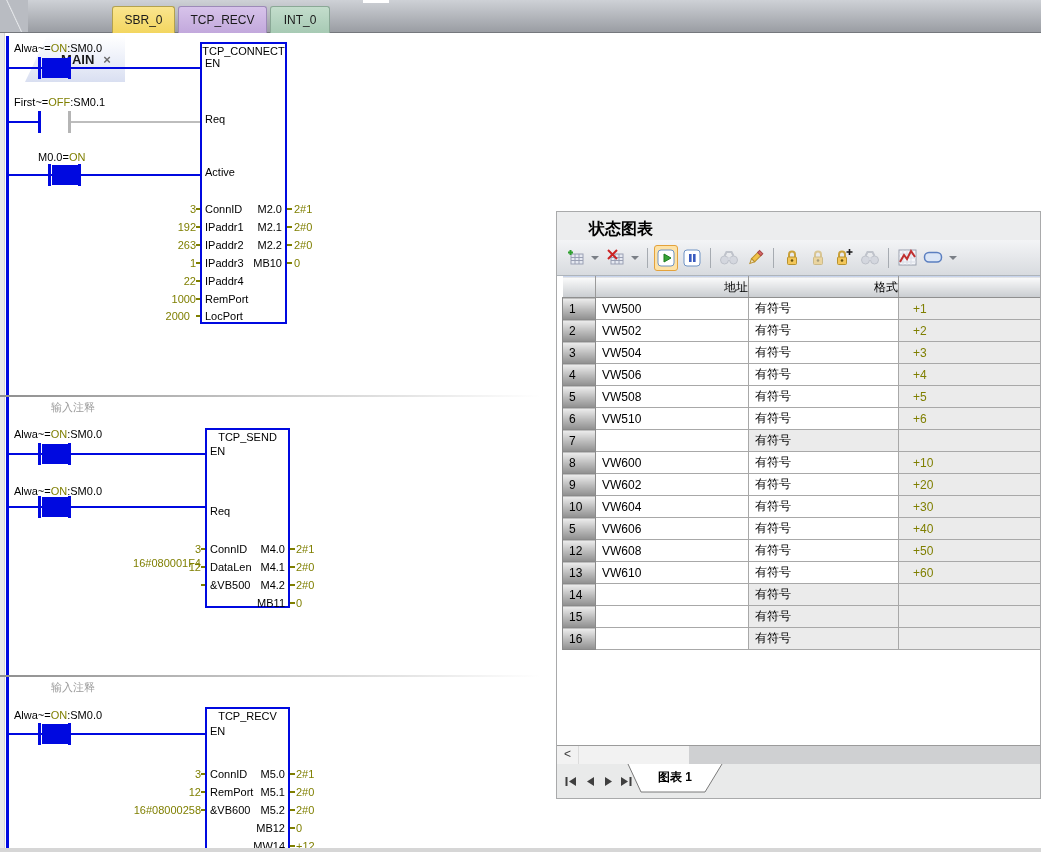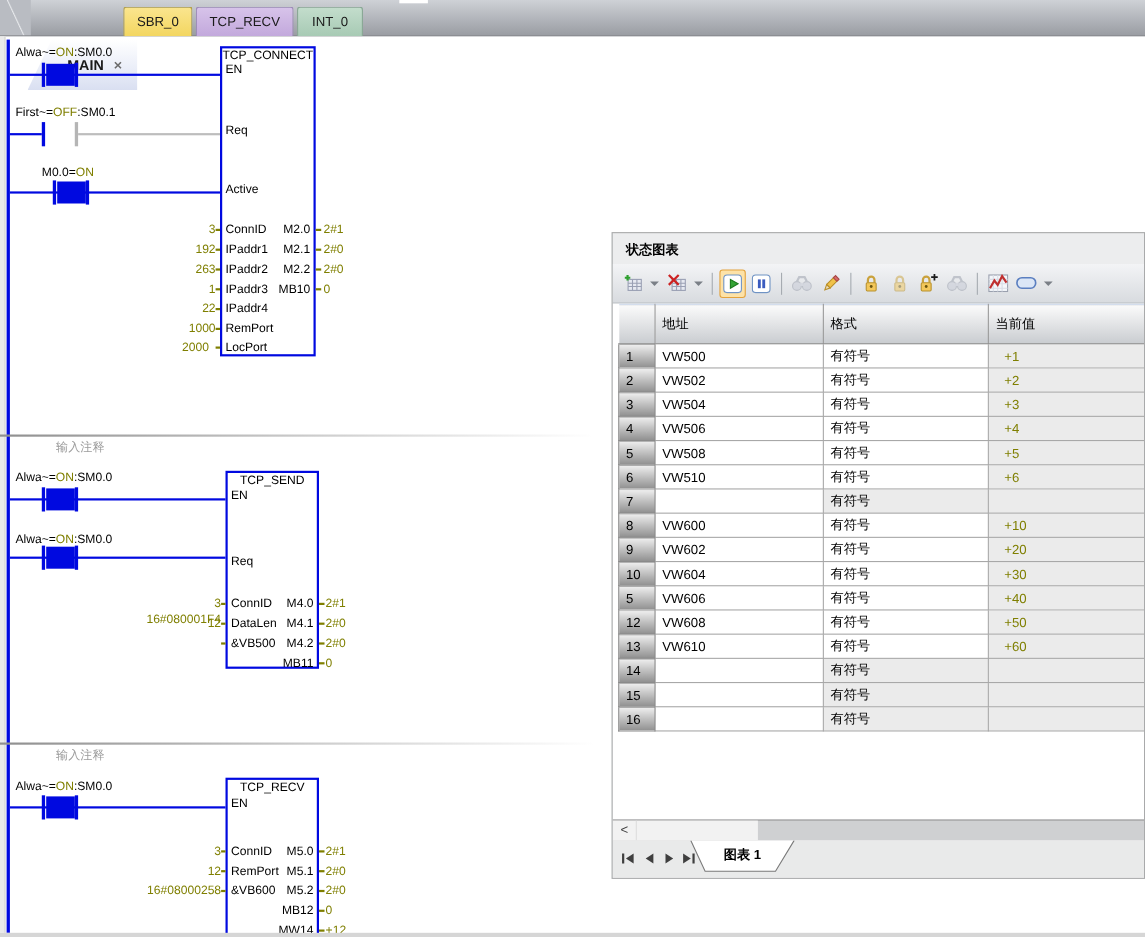--- a/index.html
+++ b/index.html
@@ -47,36 +47,36 @@
   .in-val { position:absolute; width:142px; text-align:right; color:#7f7f00;
     font:11px/12px "Liberation Sans",sans-serif; white-space:nowrap; }
   .out-val { position:absolute; color:#7f7f00; font:11px/12px "Liberation Sans",sans-serif; white-space:nowrap; }
   .tick { position:absolute; width:4px; height:2px; background:#7f7f00; }
   .tick.out { width:5px; }
   .bottom-strip { position:absolute; left:0; top:848px; width:1041px; height:4px; background:#d6d6d6; }
 
   
   .sw { position:absolute; left:556px; top:211px; width:485px; height:588px;
     background:#ecedee; border:1px solid #a9aaab; overflow:hidden; }
-  .sw-title { height:28px; padding:7px 0 0 12px; font-weight:bold; font-size:12px; color:#000; }
+  .sw-title { height:28px; padding:7px 0 0 12px; font-weight:bold; font-size:16px; color:#000;margin-left:20px; }
   .sw-toolbar { height:36px; display:flex; align-items:center; padding-left:5px;
     background:linear-gradient(#f3f4f6,#d8dbdf); border-bottom:1px solid #aeb4ba; }
   .tbtn { display:inline-flex; align-items:center; justify-content:center;
     width:24px; height:26px; margin:0 1px; border-radius:3px; }
   .tbtn.active { background:#fde2a7; border:1px solid #e3a23c; }
   .tbtn.disabled { opacity:.5; }
   .tb-sep { width:1px; height:20px; background:#a6abb1; margin:0 5px; }
   .dd-arrow { width:0; height:0; border-left:4px solid transparent; border-right:4px solid transparent;
     border-top:4px solid #7a7f86; margin:0 3px; }
   .sw-body { position:relative; height:469px; background:#ffffff; overflow:hidden; }
   table.grid { border-collapse:collapse; table-layout:fixed; width:520px; margin-left:5px;
     font:12px "Liberation Sans",sans-serif; }
-  table.grid th { height:36px; background:linear-gradient(#fbfbfb,#c9ccd0);
+  table.grid th { height:21px; background:linear-gradient(#fbfbfb,#c9ccd0);
     border-right:1px solid #9a9a9a; border-bottom:1px solid #8f8f8f; border-top:1px solid #c8d4ec;
-    font-weight:normal; text-align:left; padding-left:6px; color:#000; }
+    font-weight:normal; text-align:right; padding-left:6px; color:#000; }
   table.grid td { height:22px; border-right:1px solid #a8a8a8; border-bottom:1px solid #a8a8a8;
     padding-left:6px; background:#ffffff; color:#000; overflow:hidden; white-space:nowrap; }
   table.grid td.num { background:linear-gradient(#eeeeee,#b9b9b9 55%,#8f8f8f);
     border:1px solid #8a8a8a; border-top-color:#d8d8d8; padding-left:6px; }
   table.grid td.cur { background:#ebebeb; color:#7f7f00; padding-left:14px; }
   table.grid tr.empty td.fmt { background:#ebebeb; }
   .sw-hscroll { position:relative; height:19px; background:#cfd0d2; border-top:1px solid #9b9b9b; }
   .hs-arrow { position:absolute; left:0; top:0; width:22px; height:18px; background:#f2f2f2;
     color:#3c3c3c; font-size:12px; text-align:center; line-height:17px; border-right:1px solid #dcdcdc; }
   .hs-thumb { position:absolute; left:22px; top:0; width:110px; height:18px; background:#f2f2f2; }

